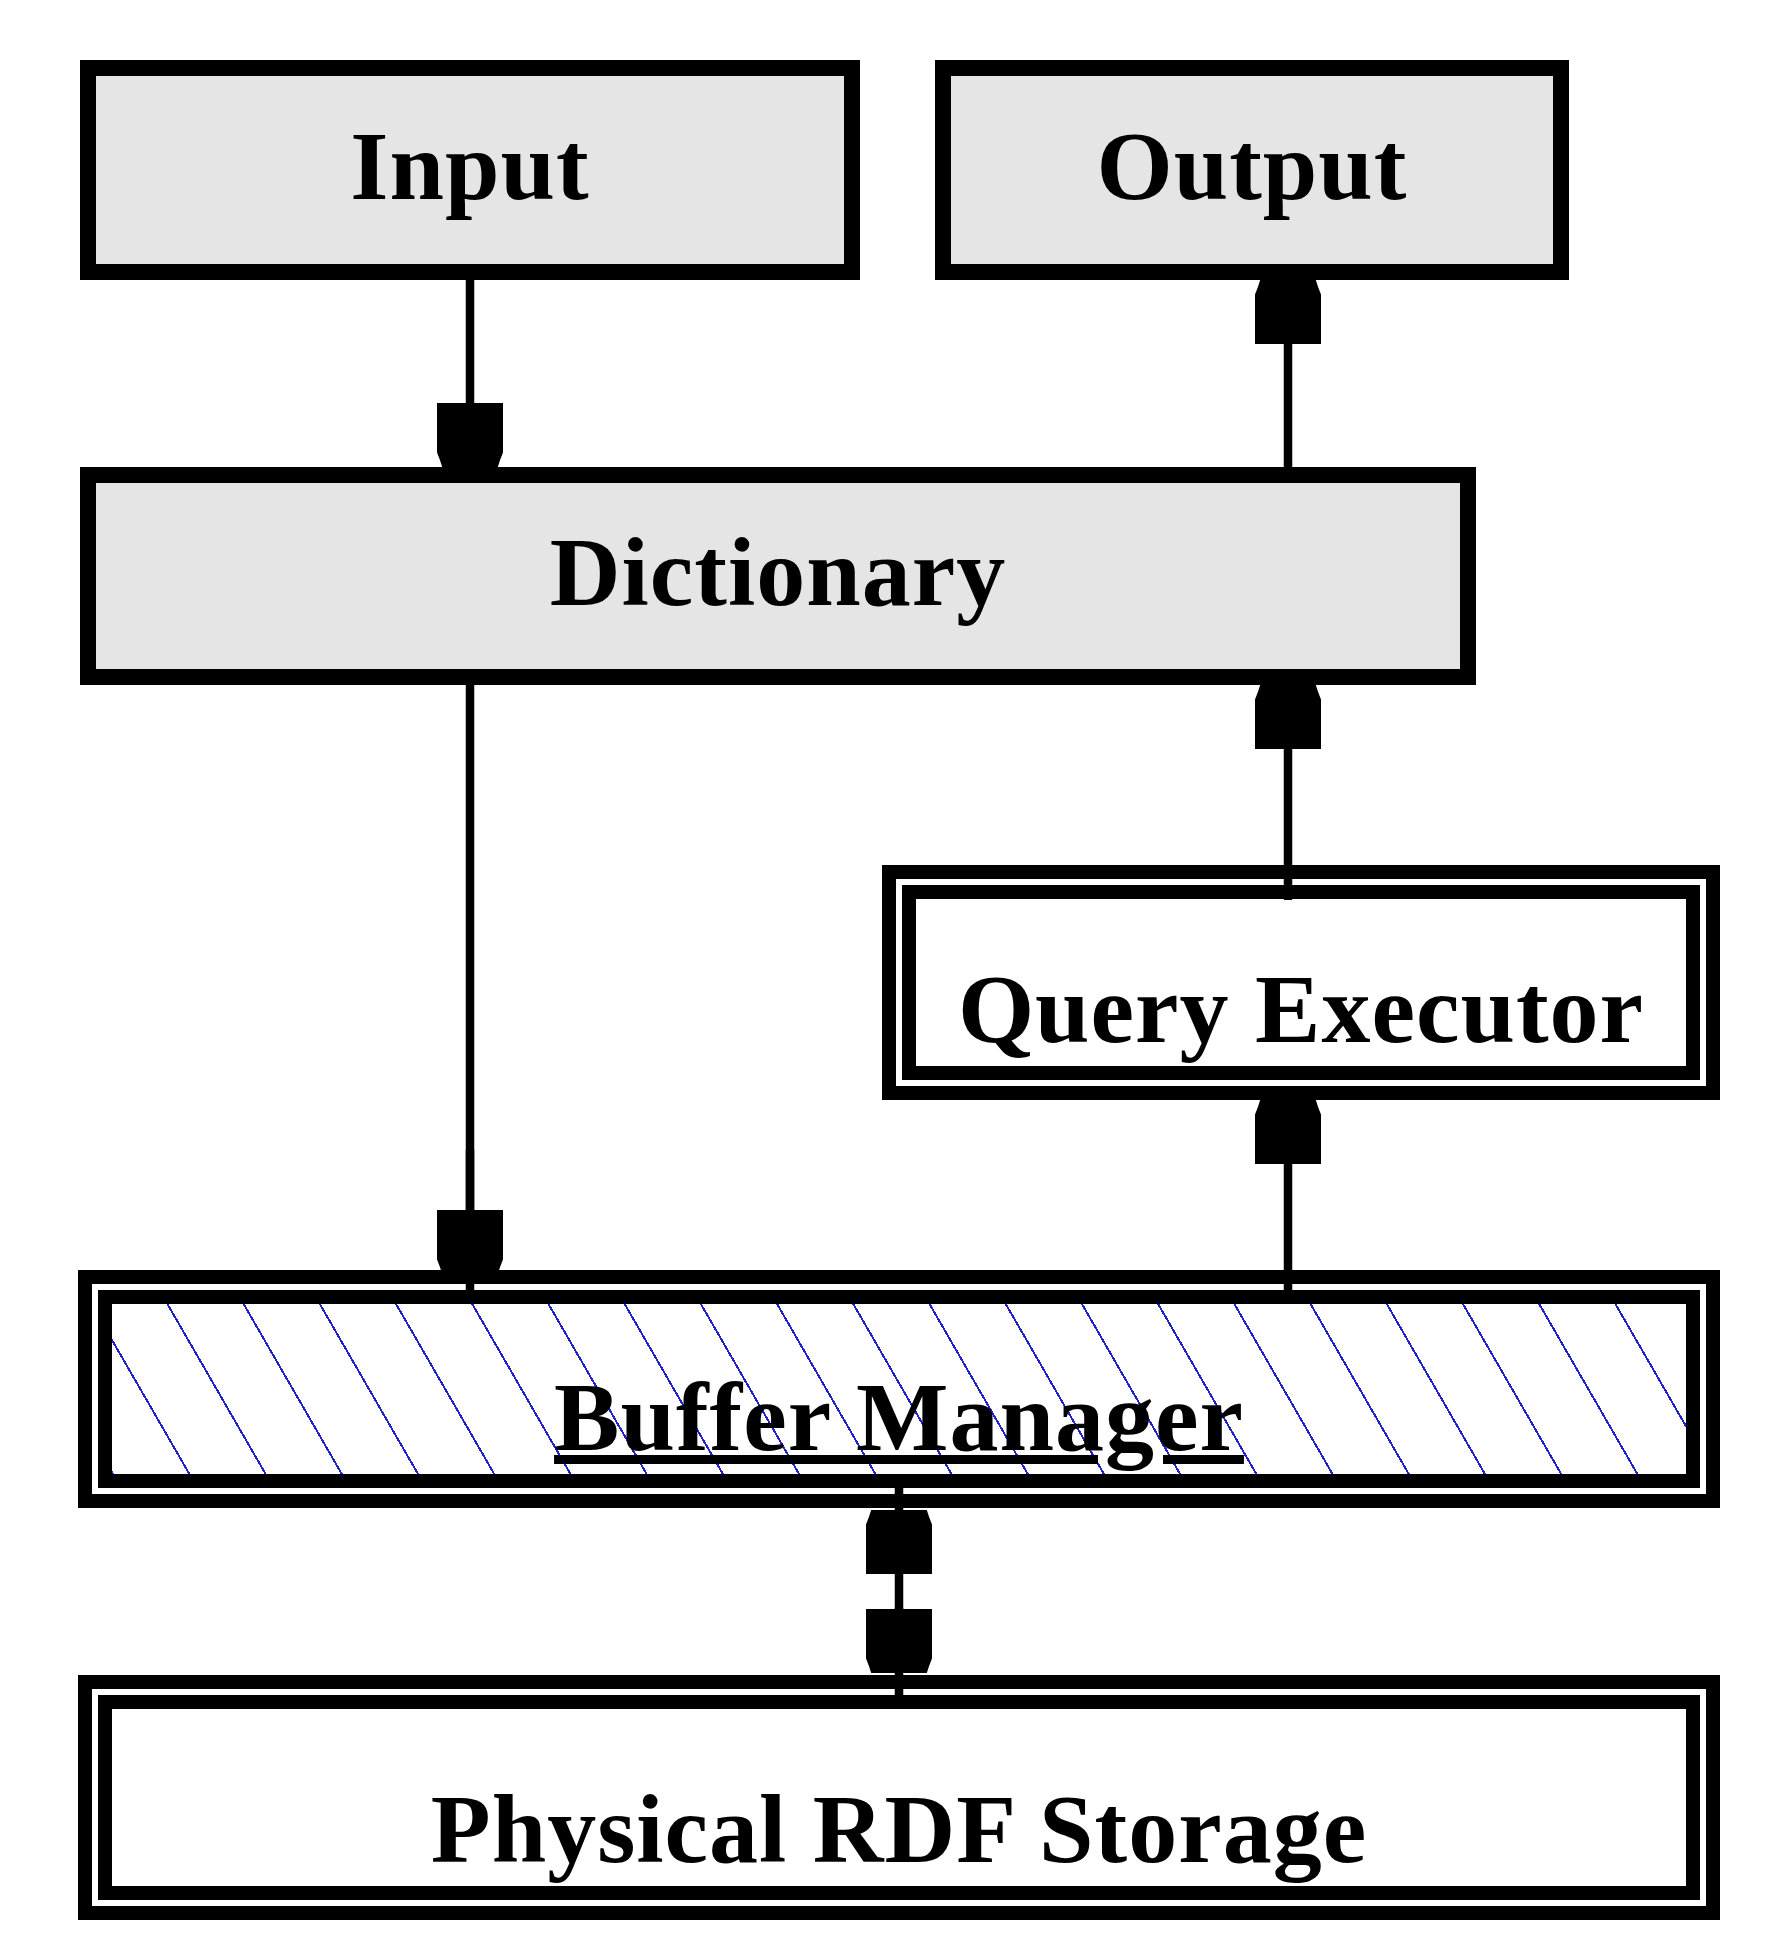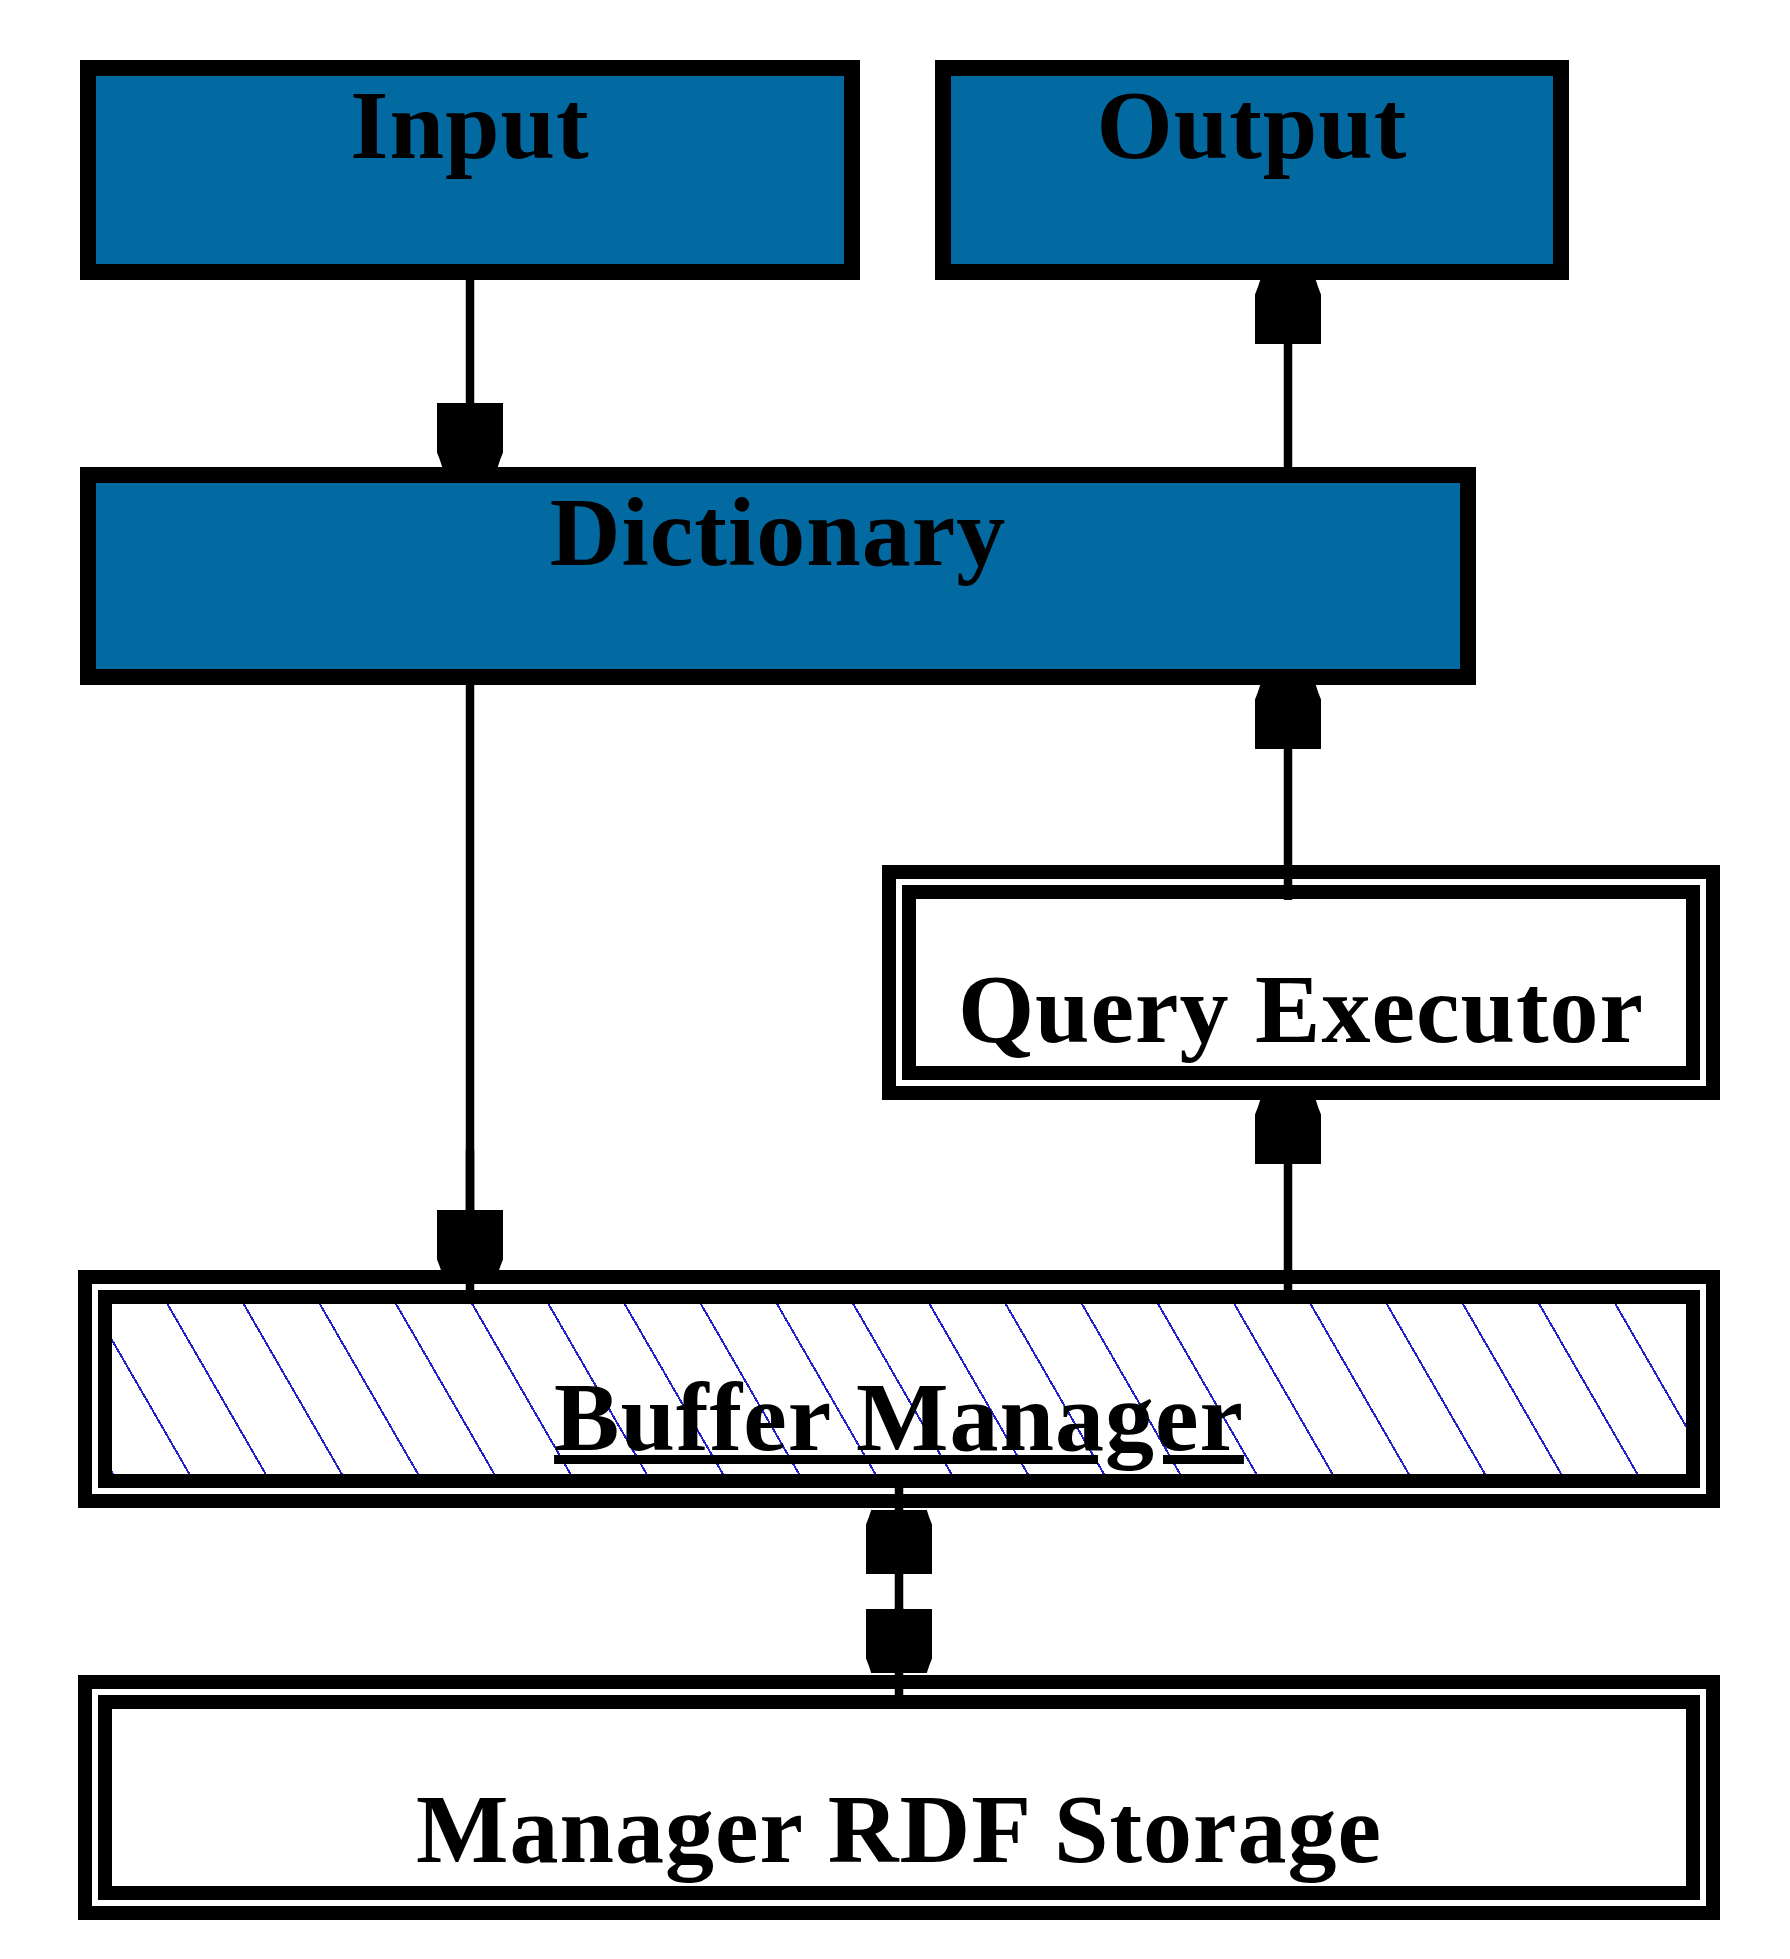--- a/index.html
+++ b/index.html
@@ -14,23 +14,23 @@
     background: #ffffff;
     font-family: "Liberation Serif", "DejaVu Serif", serif;
     overflow: hidden;
   }
   .box, .dbl-outer, .dbl-inner {
     box-sizing: border-box;
   }
   .box {
     position: absolute;
     border: 16px solid #000000;
-    background: #0369a1;
+    background: #e5e5e5;
     display: flex;
-    align-items: flex-start;
+    align-items: center;
     justify-content: center;
   }
   .dbl-outer {
     position: absolute;
     border: 14px solid #000000;
     padding: 6px;
     background: #ffffff;
   }
   .dbl-inner {
     width: 100%;
@@ -106,21 +106,21 @@
   </div>
 
   <div class="dbl-outer" id="box-buffer-manager">
     <div class="dbl-inner hatch">
       <span class="label">Buffer Manager</span>
     </div>
   </div>
 
   <div class="dbl-outer" id="box-storage">
     <div class="dbl-inner">
-      <span class="label">Manager RDF Storage</span>
+      <span class="label">Physical RDF Storage</span>
     </div>
   </div>
 
   <svg class="arrows" viewBox="0 0 1790 1959" xmlns="http://www.w3.org/2000/svg">
     <defs>
       <marker id="ah" viewBox="0 0 10 10" refX="9.7" refY="5" markerWidth="64" markerHeight="66" markerUnits="userSpaceOnUse" orient="auto">
         <path d="M0,0.2 Q4.6,3.7 9.8,5 Q4.6,6.3 0,9.8 Q3.1,5 0,0.2 Z" fill="#000000" stroke="none"></path>
       </marker>
     </defs>
 

